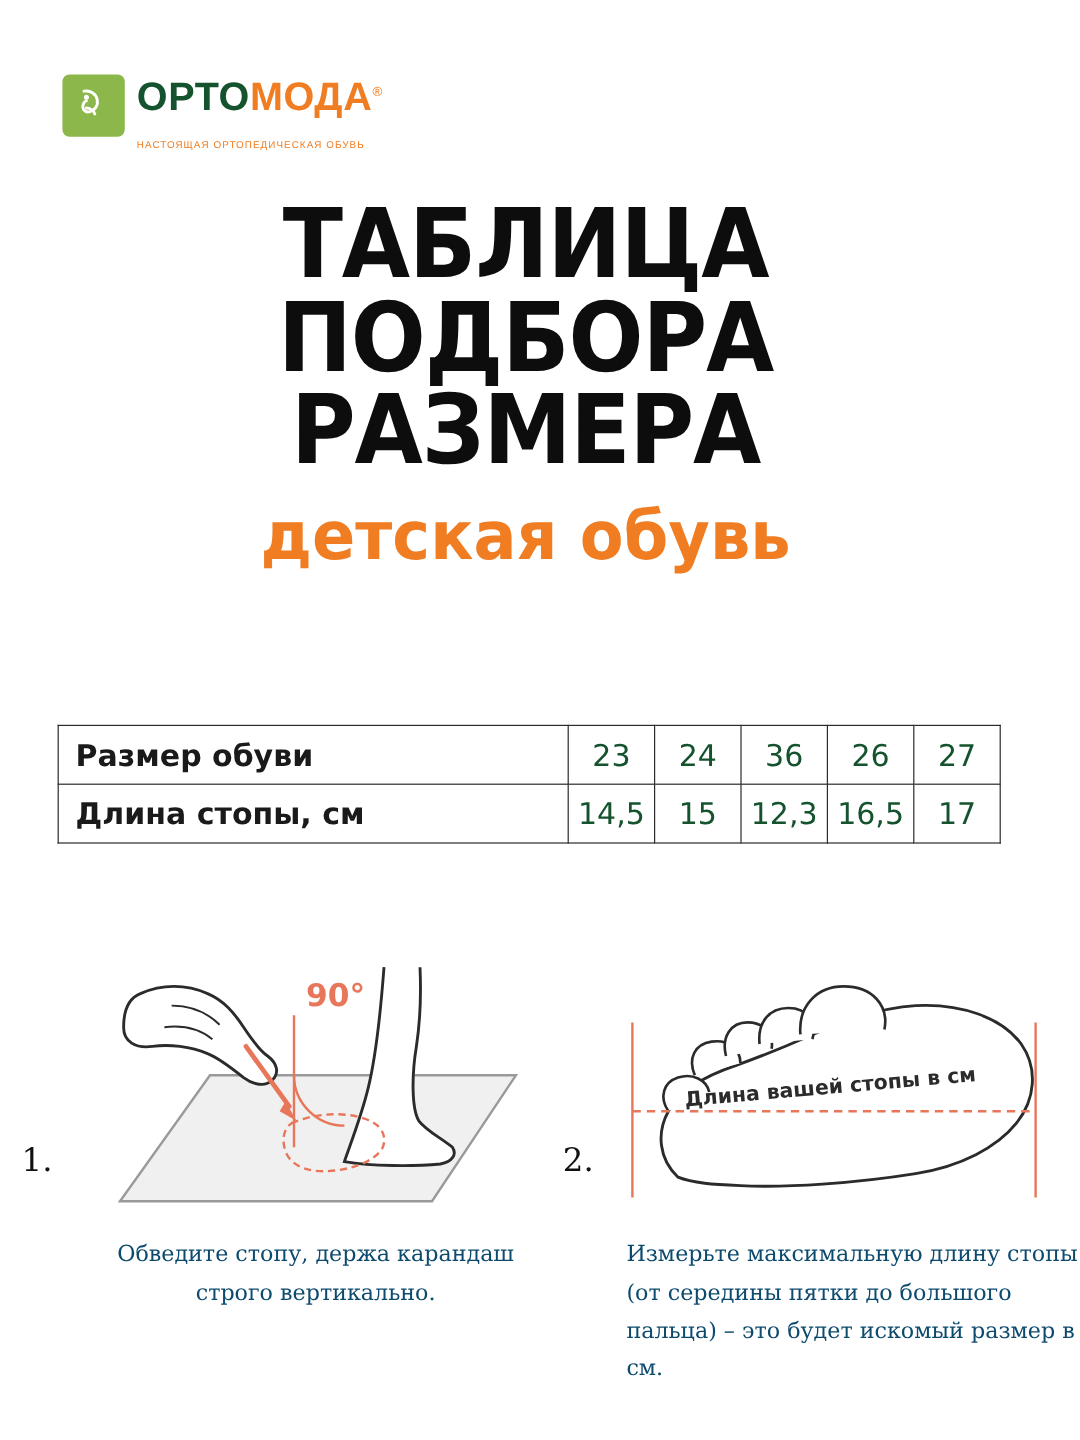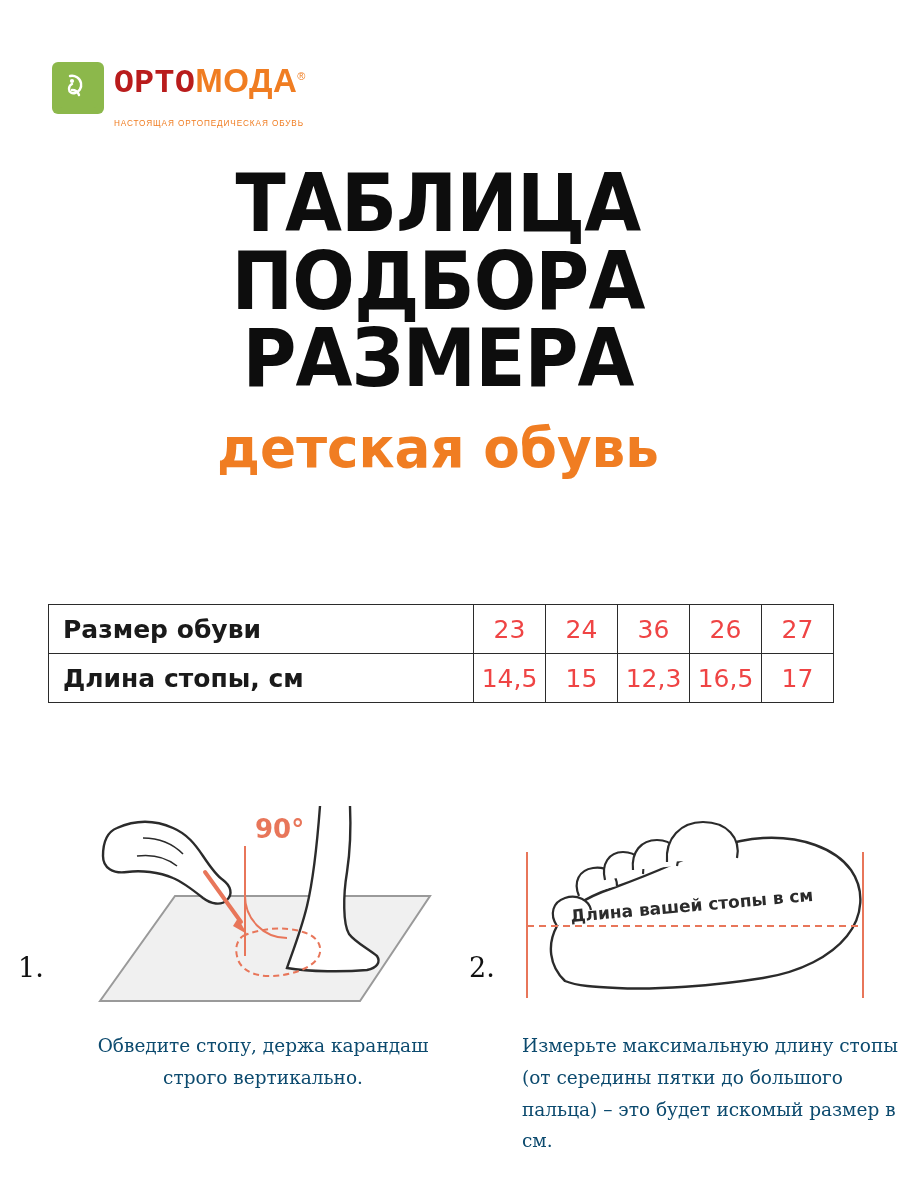--- a/index.html
+++ b/index.html
@@ -43,21 +43,21 @@
     padding-top: 2px;
   }
   .logo-word {
     font-size: 33px;
     font-weight: bold;
     letter-spacing: 0.5px;
     line-height: 1;
     color: #f07d22;
     white-space: nowrap;
   }
-  .logo-word .green { color: #b91c1c; font-family: Liberation Mono, monospace; }
+  .logo-word .green { color: #14532d; }
   .logo-reg {
     font-size: 11px;
     vertical-align: super;
     color: #f07d22;
     font-weight: normal;
   }
   .logo-sub {
     margin-top: 19px;
     font-size: 8.2px;
     letter-spacing: 0.9px;
@@ -111,21 +111,21 @@
     text-align: left;
     padding-left: 14px;
     font-weight: bold;
     font-family: "DejaVu Sans", sans-serif;
     font-size: 25px;
   }
   .size-table td.val {
     text-align: center;
     width: 72px;
     font-family: "DejaVu Sans", sans-serif;
-    color: #ef4444;
+    color: #14532d;
   }
 
   
   .steps {
     position: absolute;
     top: 760px;
     left: 0;
     width: 900px;
     height: 440px;
   }

